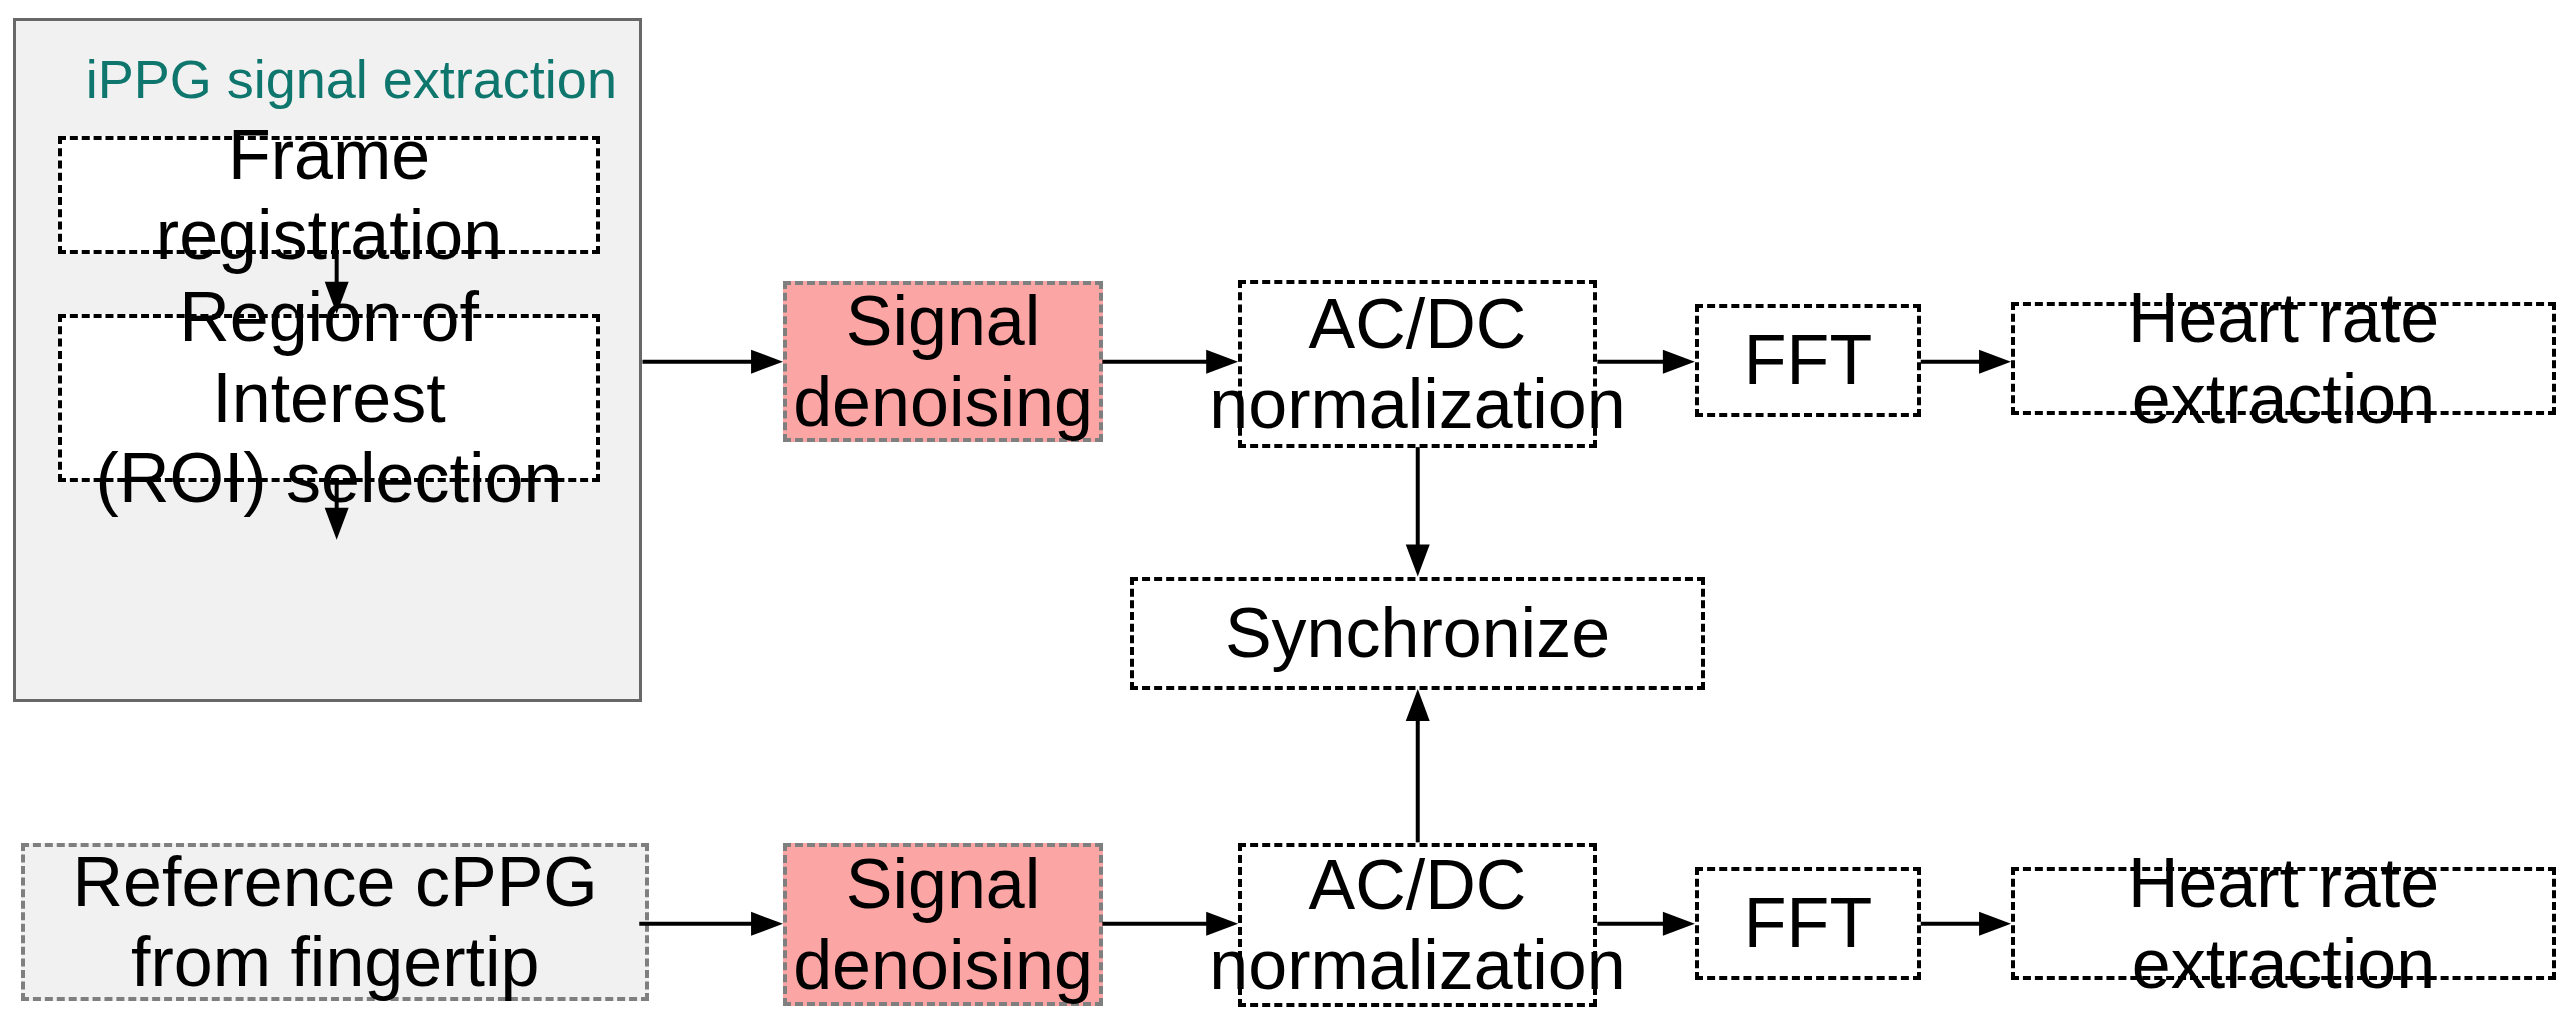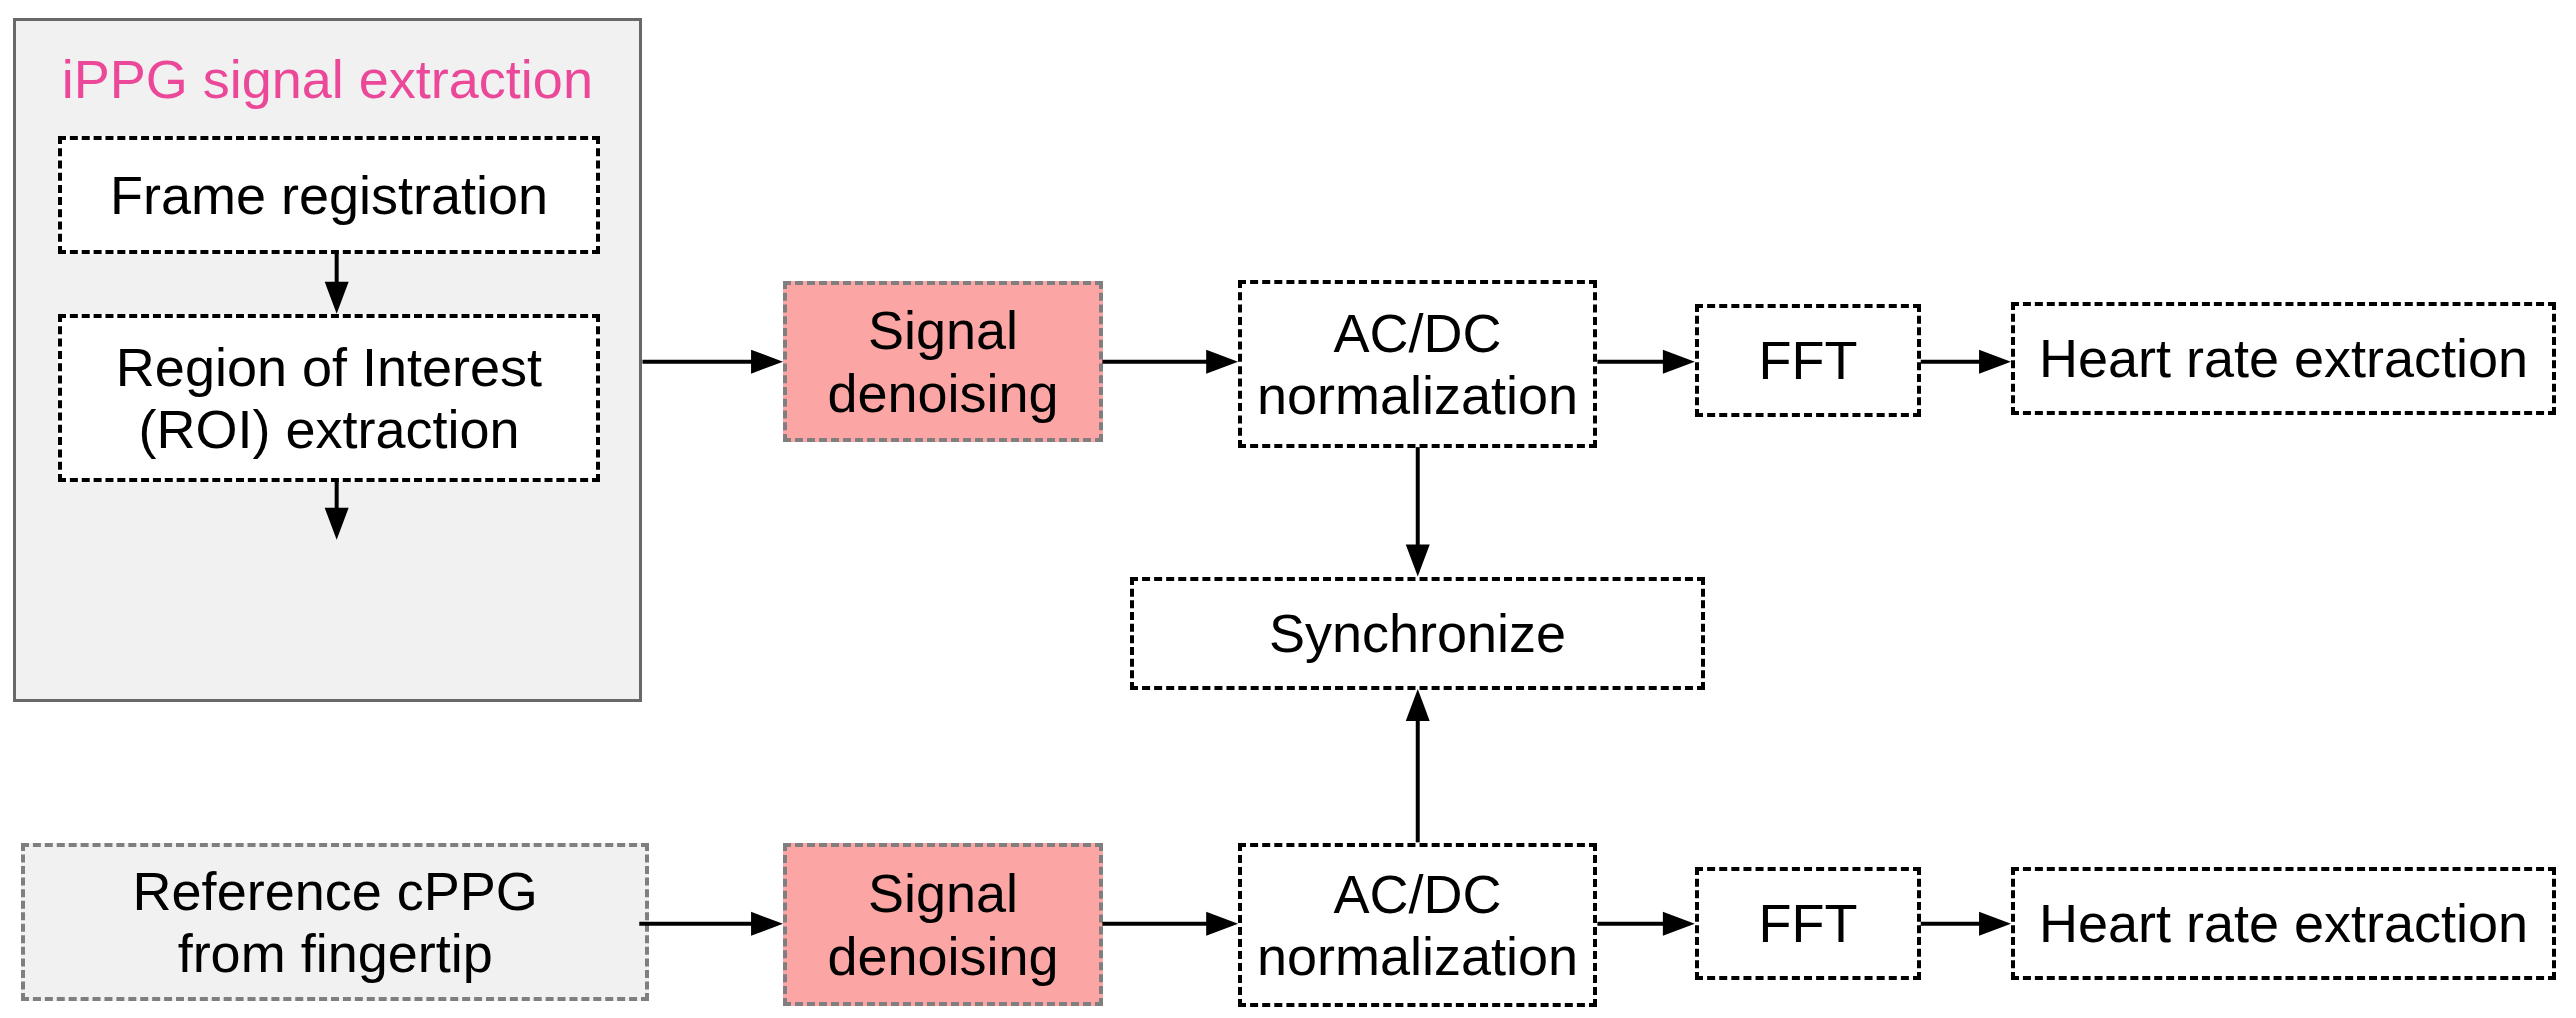--- a/index.html
+++ b/index.html
@@ -17,21 +17,21 @@
     overflow: hidden;
   }
   .box {
     position: absolute;
     box-sizing: border-box;
     display: flex;
     align-items: center;
     justify-content: center;
     text-align: center;
     white-space: pre-line;
-    font-size: 54px;
+    font-size: 70px;
     line-height: 1.15;
     color: #000000;
     padding: 3px 8px;
     z-index: 1;
   }
   .dash-black {
     border: 4.8px dashed #000000;
     background: #ffffff;
   }
   .dash-gray {
@@ -50,22 +50,23 @@
   }
   .group-title {
     position: absolute;
     box-sizing: border-box;
     display: flex;
     align-items: center;
     justify-content: center;
     text-align: center;
     font-size: 54px;
     line-height: 1.15;
-    color: #ec4899;
+    color: #0f766e;
     z-index: 1;
+    margin-left: 24px;
   }
   #arrow-layer {
     position: absolute;
     left: 0;
     top: 0;
     z-index: 3;
     pointer-events: none;
   }
   #arrow-layer line {
     stroke: #000000;
@@ -81,21 +82,21 @@
 
 <div id="stage">
 
   <div class="group-container" style="left:12.8px; top:17.6px; width:629px; height:684px;"></div>
 
   <div class="group-title" style="left:12.8px; top:46px; width:629px; height:67px;">iPPG signal extraction</div>
 
   <div class="box dash-black" style="left:58px; top:136px; width:542px; height:118px;">Frame registration</div>
 
   <div class="box dash-black" style="left:58px; top:314px; width:542px; height:168px;">Region of Interest
-(ROI) extraction</div>
+(ROI) selection</div>
 
 
   <div class="box dash-gray" style="left:783px; top:281px; width:320px; height:161px;">Signal
 denoising</div>
 
   <div class="box dash-black" style="left:1238px; top:280px; width:359px; height:168px;">AC/DC
 normalization</div>
 
   <div class="box dash-black" style="left:1695px; top:304px; width:226px; height:113px;">FFT</div>
 

